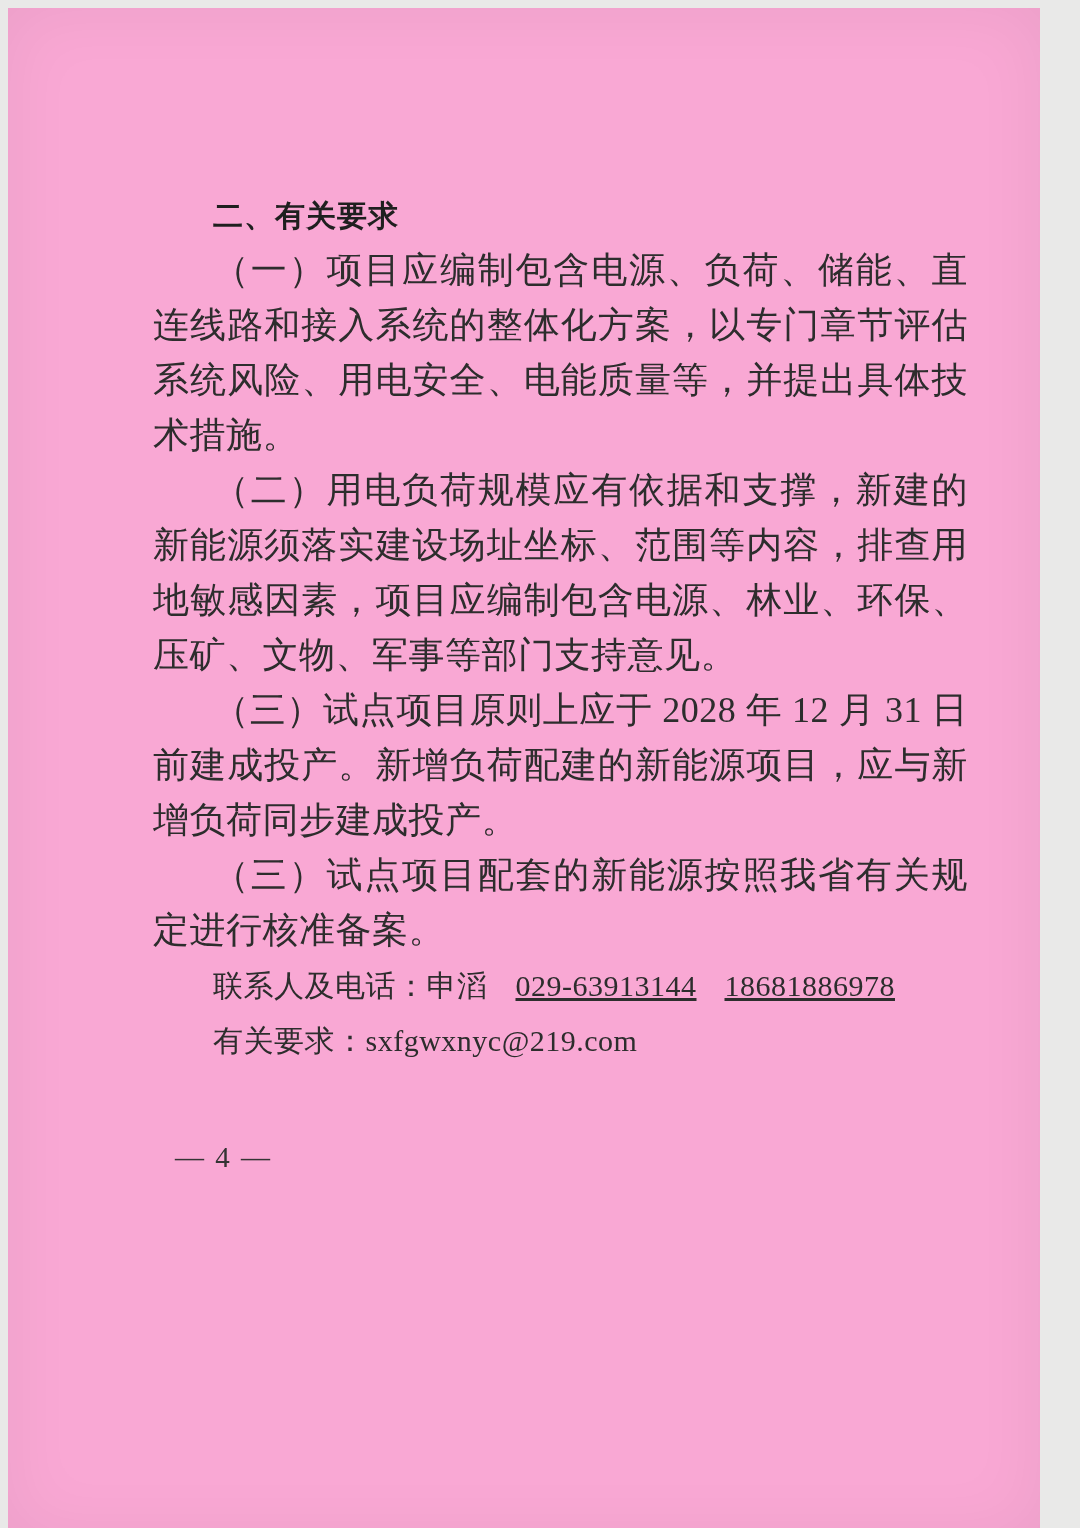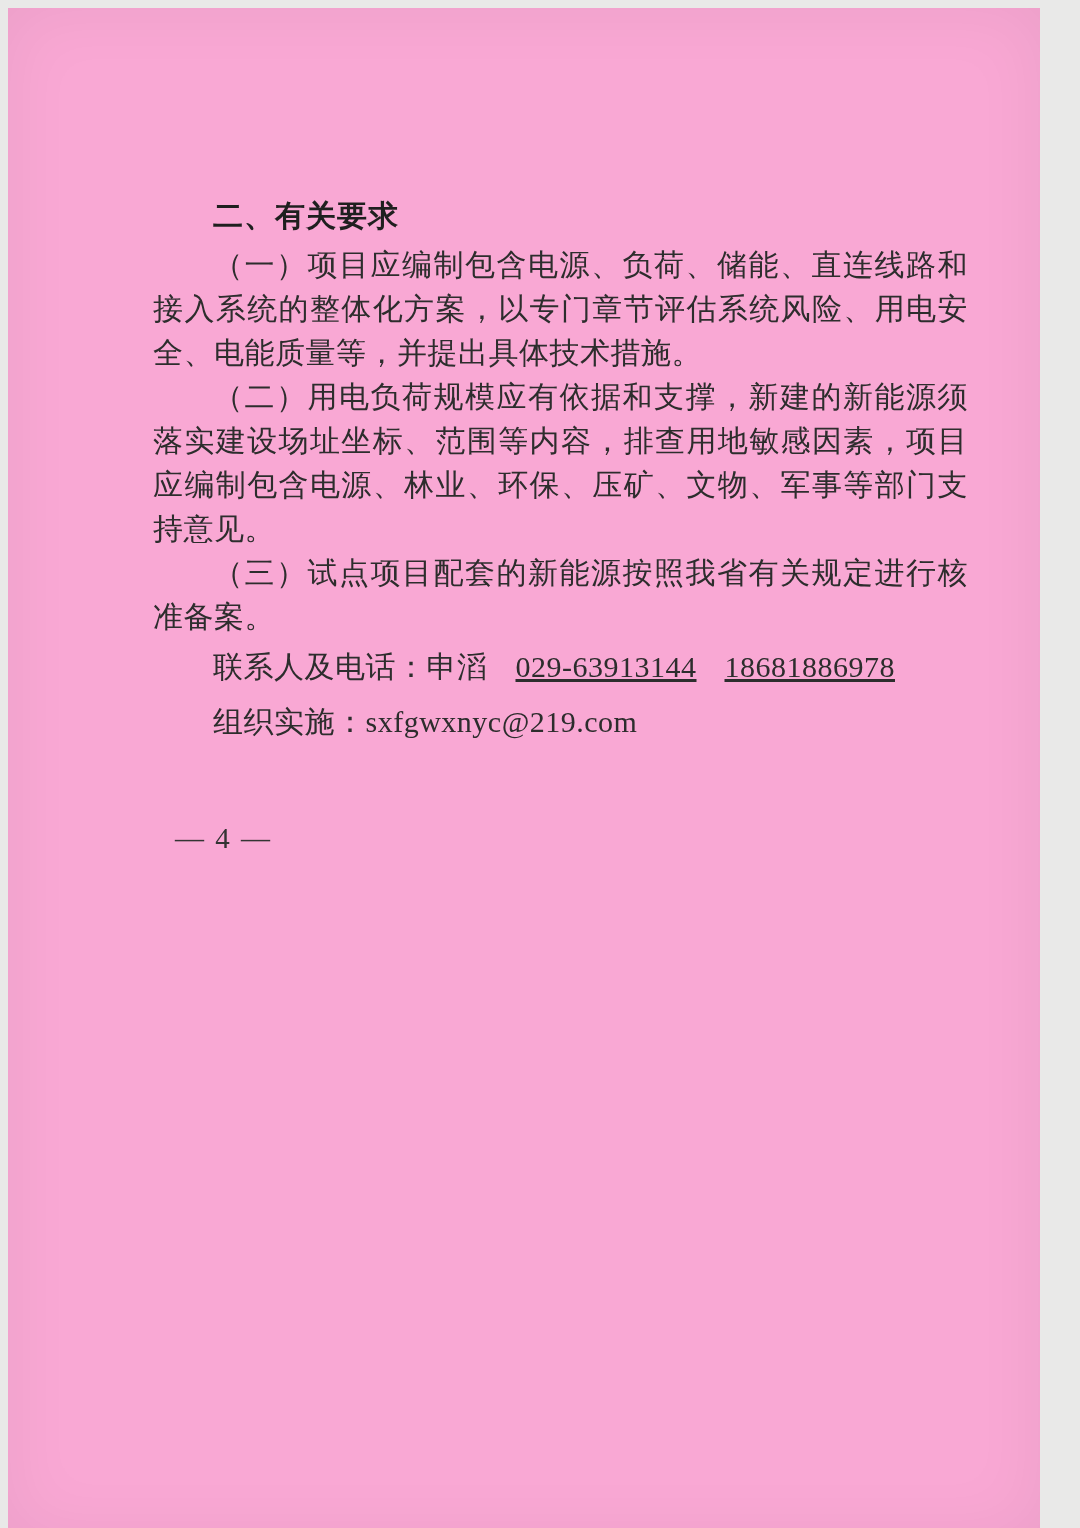--- a/index.html
+++ b/index.html
@@ -28,22 +28,22 @@
     font-family: "Liberation Sans", "DejaVu Sans", sans-serif;
     font-weight: 700;
     font-size: 30px;
     line-height: 55px;
     color: #1f1f1f;
     text-indent: 60px;
     letter-spacing: 1px;
   }
   .body-para {
     margin: 0;
-    font-size: 30px;
-    line-height: 44px;
+    font-size: 36px;
+    line-height: 55px;
     color: #2d2d2d;
     text-align: justify;
     text-indent: 60px;
     letter-spacing: 0.5px;
   }
   .contact-para {
     margin: 0;
     font-size: 30px;
     line-height: 55px;
     color: #2d2d2d;
@@ -69,29 +69,30 @@
 
 <div class="page">
   <div class="content">
 
     <h2 class="section-heading">二、有关要求</h2>
 
     <p class="body-para">（一）项目应编制包含电源、负荷、储能、直连线路和接入系统的整体化方案，以专门章节评估系统风险、用电安全、电能质量等，并提出具体技术措施。</p>
 
     <p class="body-para">（二）用电负荷规模应有依据和支撑，新建的新能源须落实建设场址坐标、范围等内容，排查用地敏感因素，项目应编制包含电源、林业、环保、压矿、文物、军事等部门支持意见。</p>
 
+    <p class="body-para">（三）试点项目原则上应于 2028 年 12 月 31 日前建成投产。新增负荷配建的新能源项目，应与新增负荷同步建成投产。</p>
 
 
 
 
     <p class="body-para">（三）试点项目配套的新能源按照我省有关规定进行核准备案。</p>
 
     <p class="contact-para">
       <span>联系人及电话：</span><span>申滔</span><span class="gap">029-63913144</span><span class="gap">18681886978</span>
     </p>
 
     <p class="contact-para">
-      <span>组织实施：</span><span>sxfgwxnyc@219.com</span>
+      <span>有关要求：</span><span>sxfgwxnyc@219.com</span>
     </p>
 
     <div class="page-number">— 4 —</div>
   </div>
 </div>
 
 </body></html>

